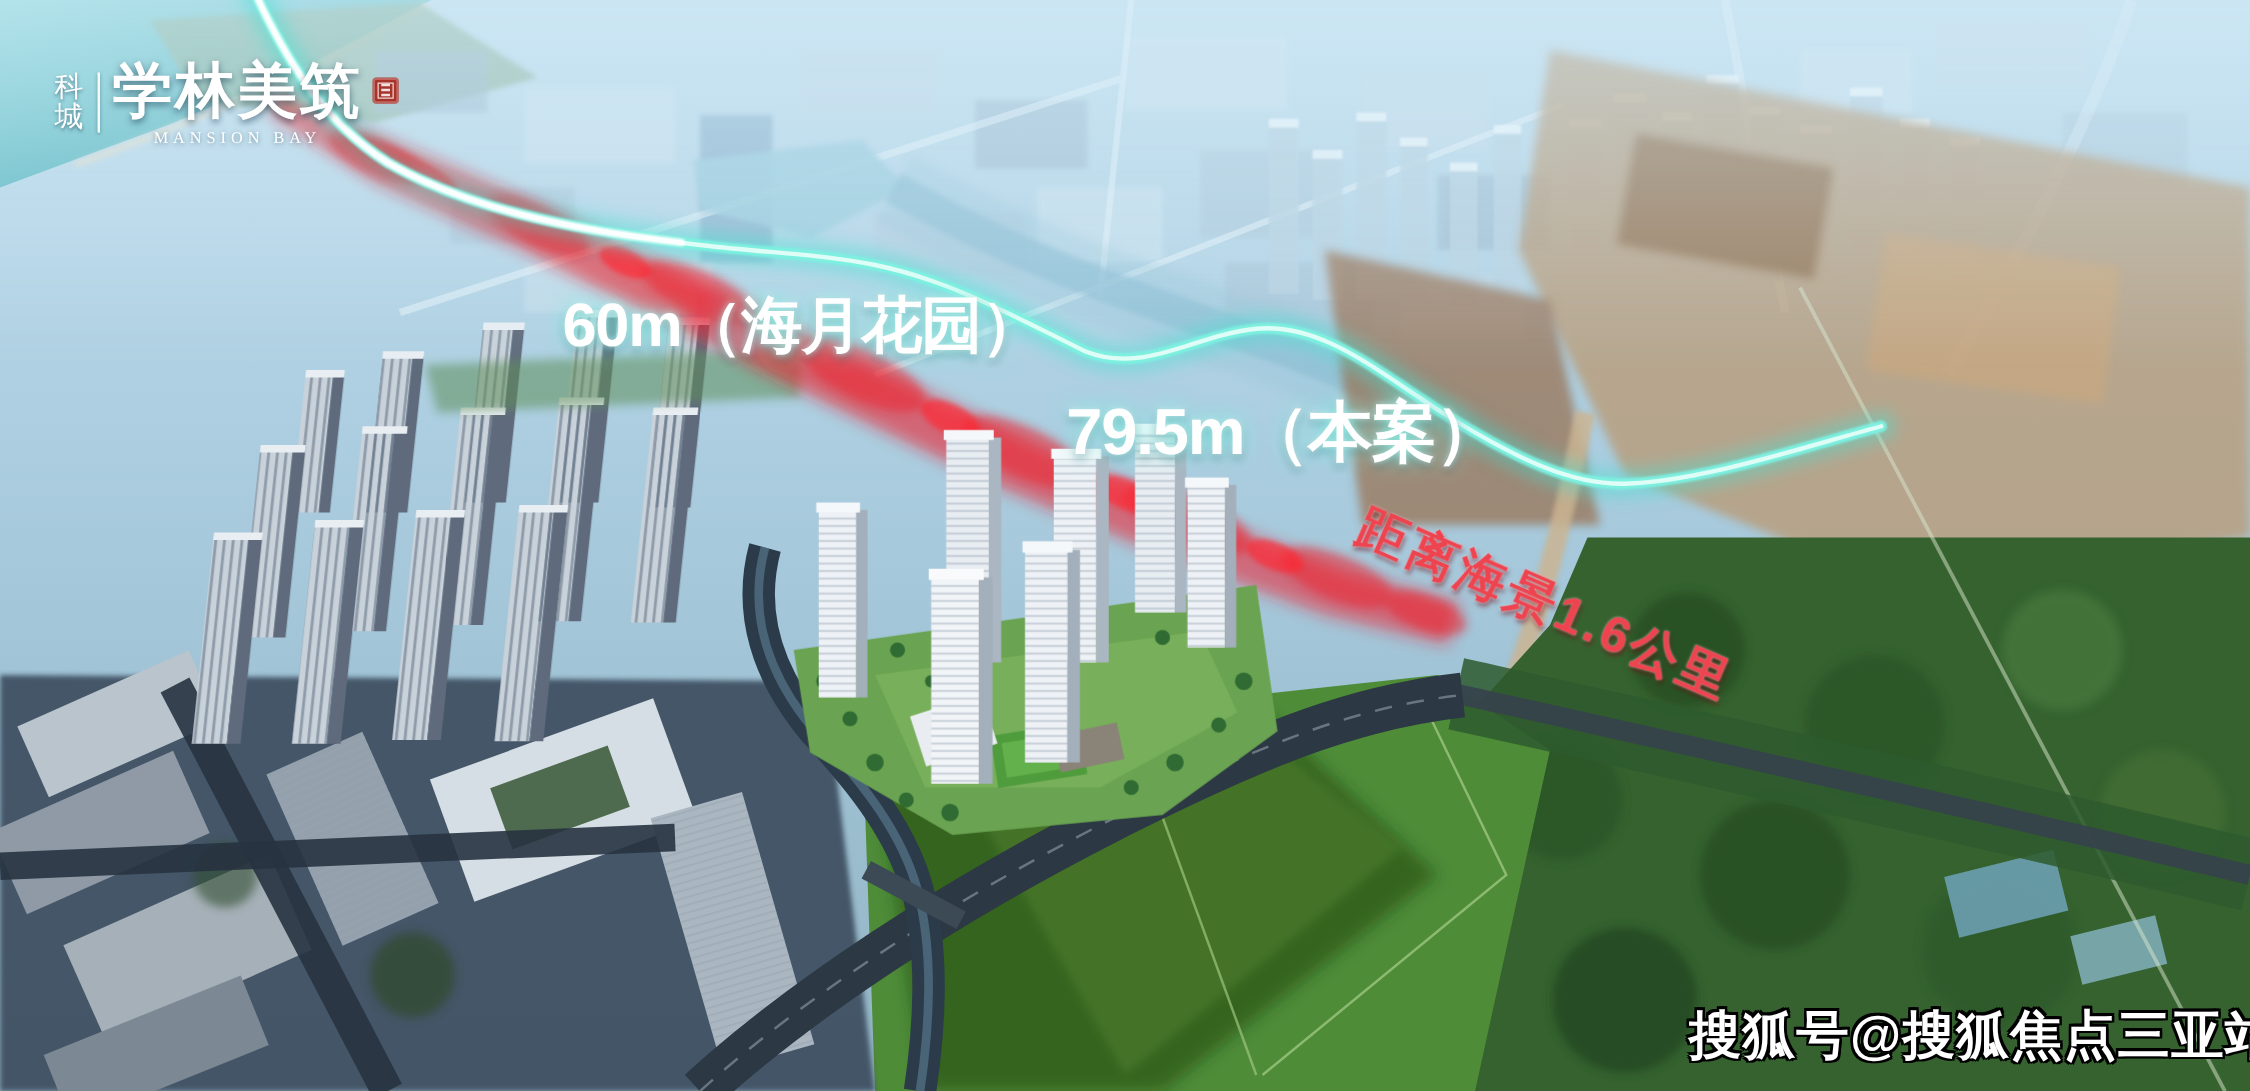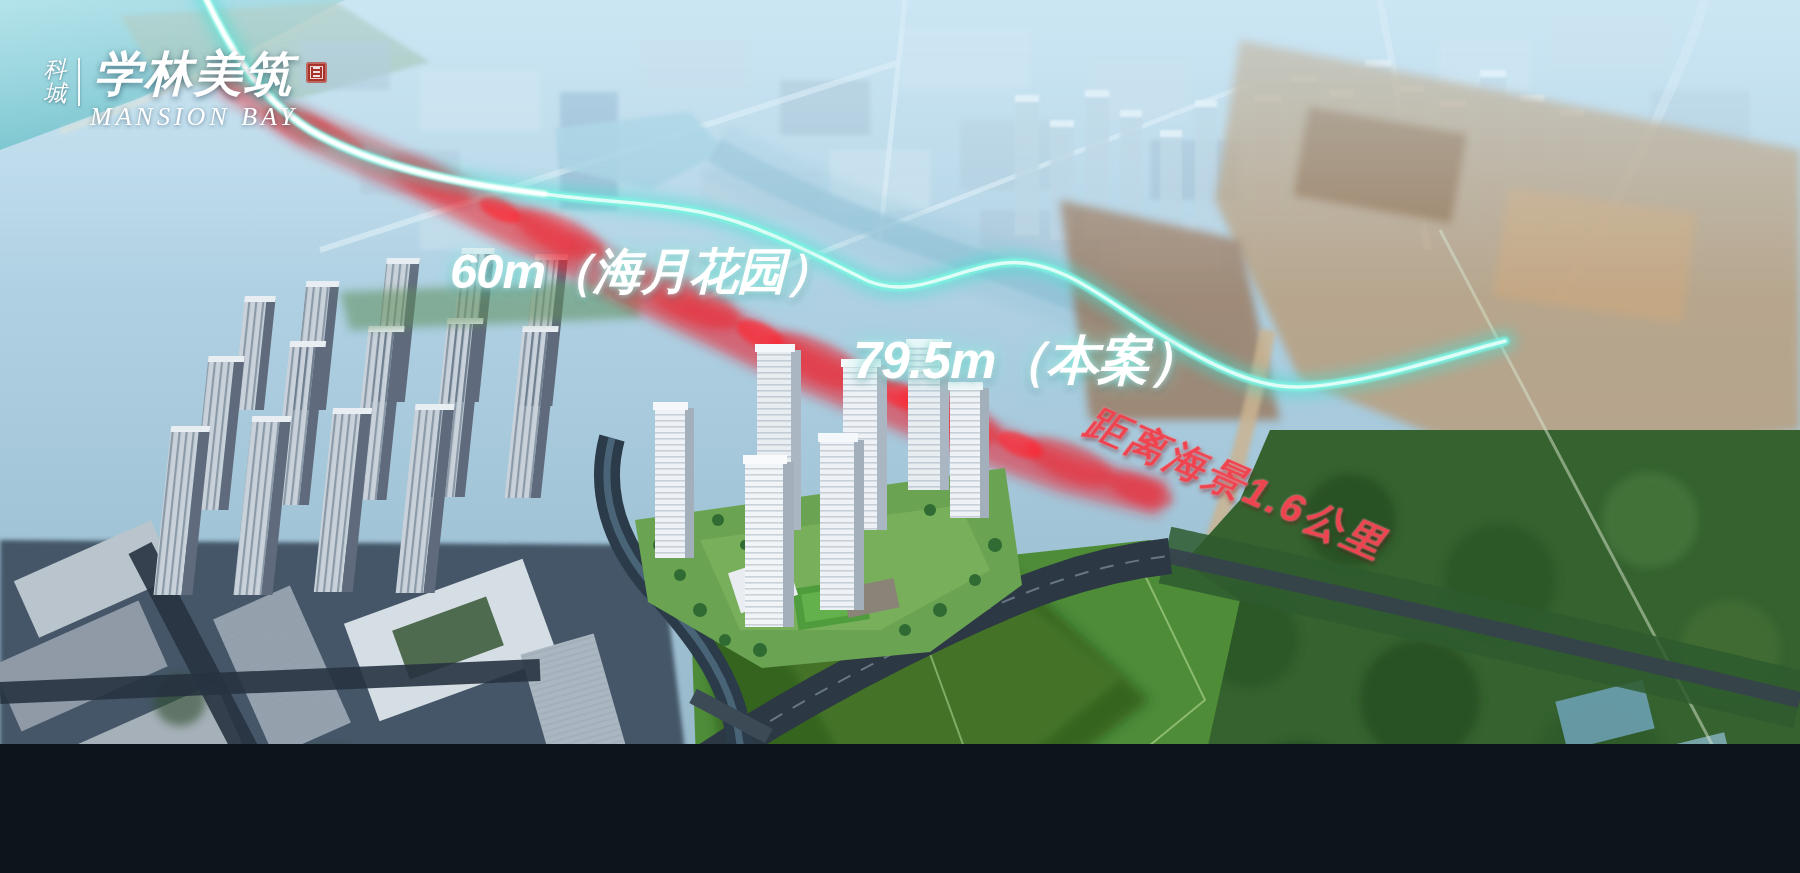--- a/index.html
+++ b/index.html
@@ -1,45 +1,45 @@
 <!DOCTYPE html>
 <html><head>
 <meta charset="utf-8">
 <style>
   html,body{margin:0;padding:0;background:#0c141c;}
-  .stage{position:relative;width:1800px;height:744px;overflow:hidden;
-         font-family:"Liberation Sans",sans-serif;background:#aecfe1;font-style:italic;}
+  .stage{position:relative;width:1800px;height:873px;overflow:hidden;
+         font-family:"Liberation Sans",sans-serif;background:#aecfe1;}
   .stage svg{position:absolute;left:0;top:0;}
 
   
   .logo{position:absolute;left:40px;top:48px;display:flex;align-items:flex-start;color:#ffffff;}
   .logo-vert{width:30px;font-family:"Liberation Serif",serif;font-size:23px;line-height:1.05;
              letter-spacing:0;text-align:center;margin-top:10px;
              text-shadow:0 1px 3px rgba(10,40,60,.5);word-break:break-all;}
   .logo-divider{width:2px;height:48px;background:rgba(255,255,255,.9);margin:10px 10px 0 8px;
                 box-shadow:0 1px 3px rgba(10,40,60,.4);}
   .logo-main{display:flex;flex-direction:column;align-items:center;justify-content:space-between;}
   .logo-name{font-family:"DejaVu Serif","Liberation Serif",serif;font-size:48px;line-height:1.05;
              font-weight:700;letter-spacing:2px;white-space:nowrap;
              text-shadow:0 2px 6px rgba(10,40,60,.55);}
-  .logo-en{font-family:"Liberation Serif",serif;font-size:26px;letter-spacing:4px;margin-top:4px;
+  .logo-en{font-family:"Liberation Serif",serif;font-size:13px;letter-spacing:4px;margin-top:4px;
            white-space:nowrap;text-shadow:0 1px 4px rgba(10,40,60,.5);}
   .logo-seal{width:21px;height:21px;margin:14px 0 0 8px;background:#a8332b;border-radius:3px;
              box-shadow:inset 0 0 0 2px rgba(255,255,255,.25);position:relative;}
   .logo-seal::before{content:"";position:absolute;left:4px;top:4px;right:4px;bottom:4px;
              border:1px solid rgba(255,255,255,.8);}
   .logo-seal::after{content:"";position:absolute;left:7px;top:9px;width:7px;height:2px;
              background:rgba(255,255,255,.85);box-shadow:0 -4px 0 rgba(255,255,255,.85),0 4px 0 rgba(255,255,255,.85);}
 
   
   .dist-label{position:absolute;color:#ffffff;font-weight:bold;white-space:nowrap;
       letter-spacing:-1px;
       text-shadow:0 0 18px rgba(120,240,228,.95),0 0 6px rgba(255,255,255,.75),0 3px 8px rgba(5,55,70,.45);}
-  .label-60{left:450px;top:239px;font-size:49px;}
-  .label-795{left:853px;top:326px;font-size:52px;}
+  .label-60{left:450px;top:228px;font-size:49px;}
+  .label-795{left:853px;top:311px;font-size:52px;}
   .label-sea{position:absolute;left:1099px;top:394px;font-size:40px;font-weight:bold;
       color:#ee4450;white-space:nowrap;letter-spacing:3px;
       transform:rotate(23.5deg);transform-origin:0 0;
       text-shadow:0 0 2px rgba(255,210,215,.8),2px 2px 4px rgba(110,0,12,.55);}
 
   
   .watermark{position:absolute;left:1351px;top:800px;font-size:42px;font-weight:bold;color:#ffffff;
       white-space:nowrap;letter-spacing:1px;
       text-shadow:-2px -2px 0 #000,2px -2px 0 #000,-2px 2px 0 #000,2px 2px 0 #000,
                   -2px 0 0 #000,2px 0 0 #000,0 -2px 0 #000,0 2px 0 #000;}

